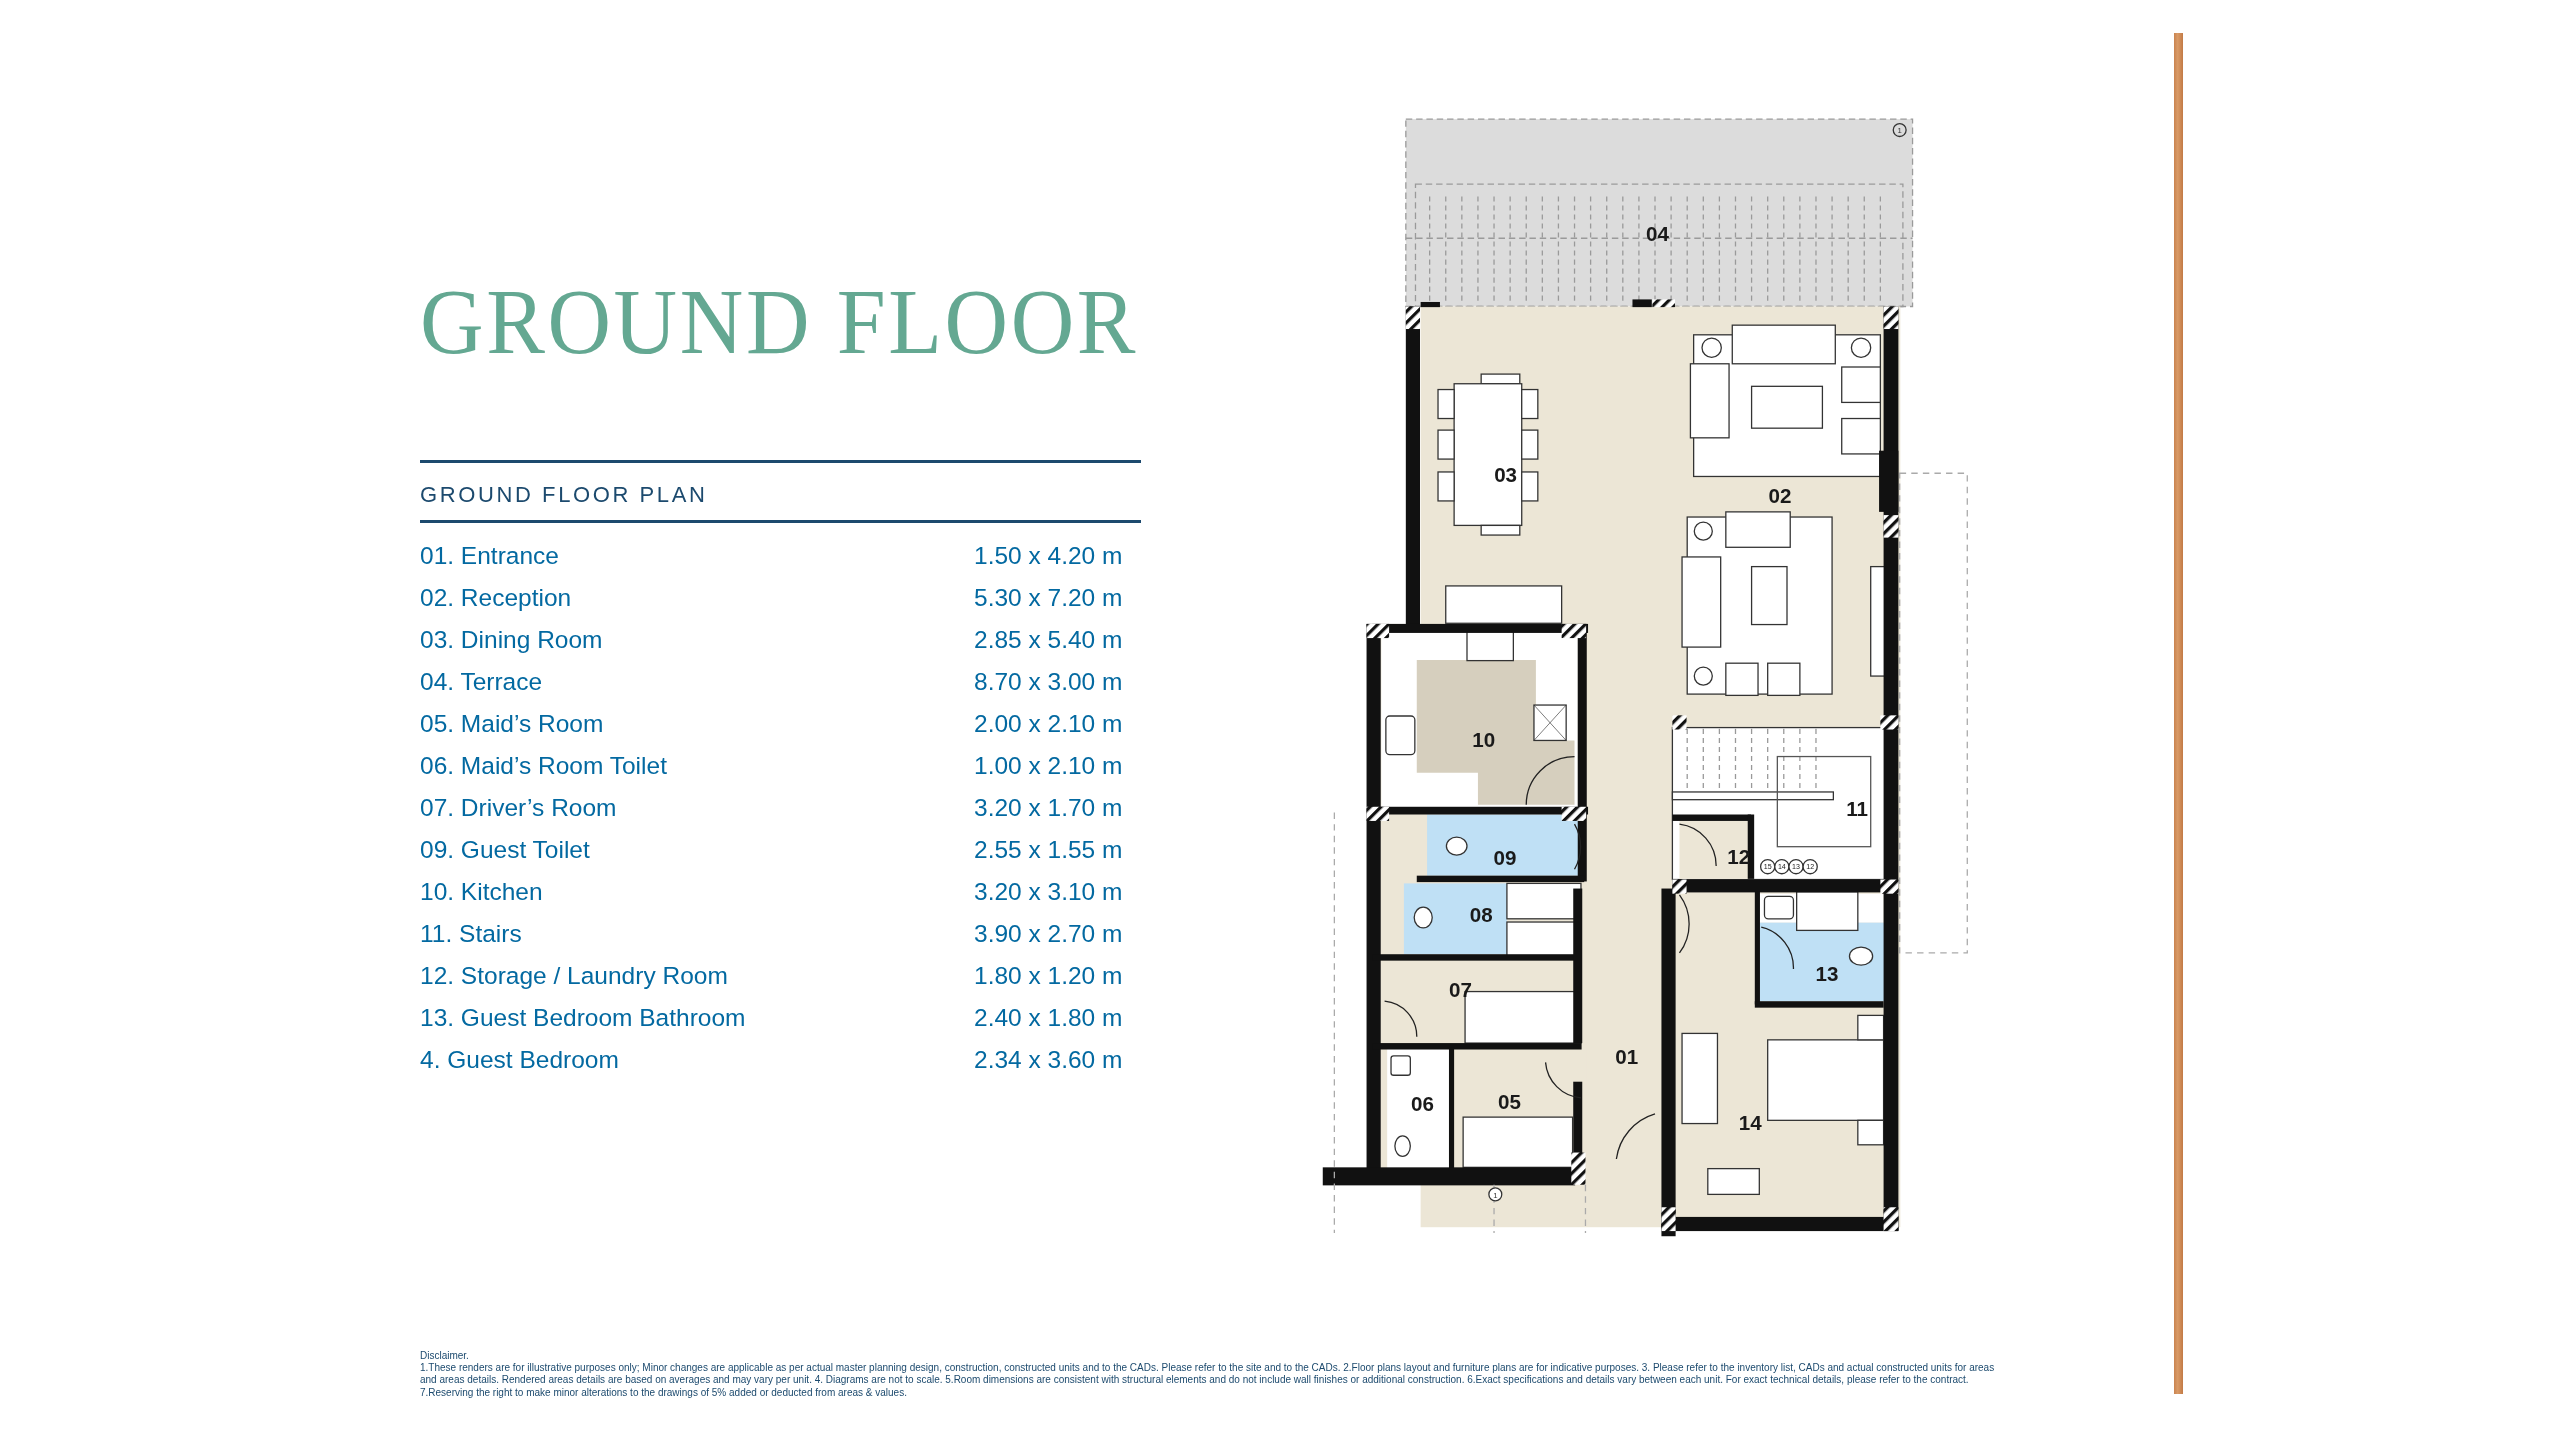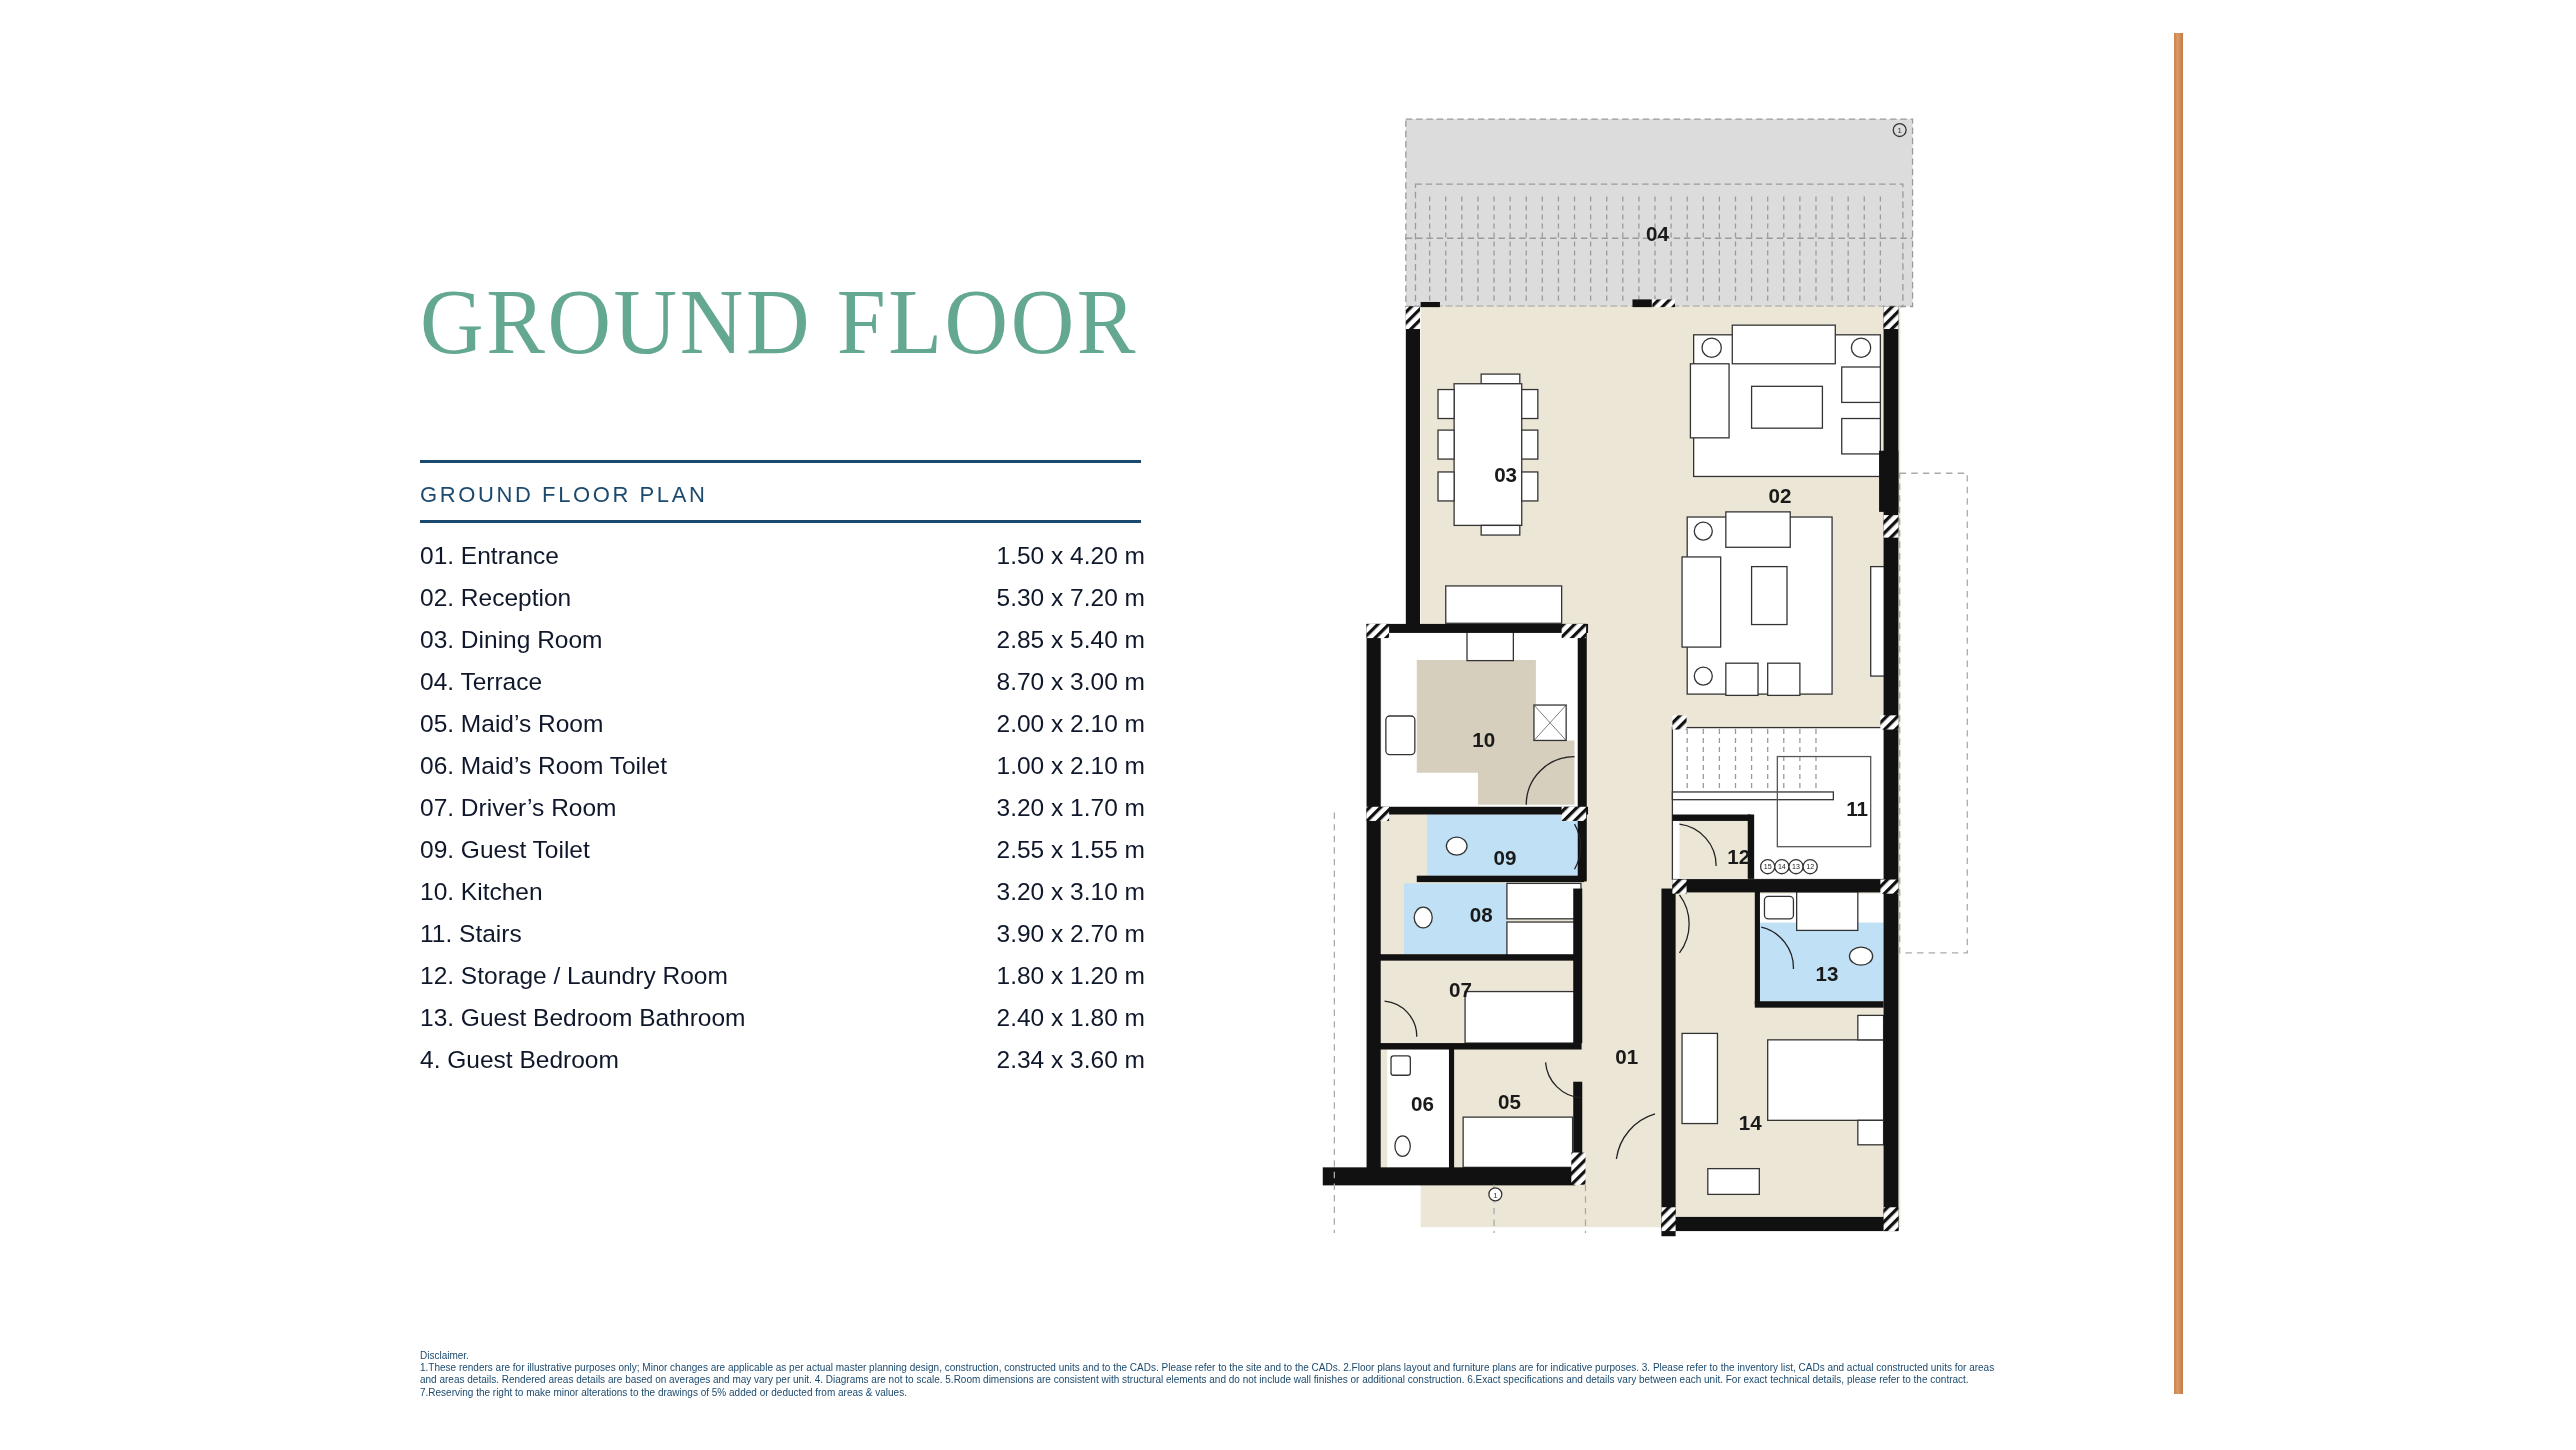--- a/index.html
+++ b/index.html
@@ -7,22 +7,22 @@
          font-family:"Liberation Sans", sans-serif; color:#1c4a6e; }
   .title { position:absolute; left:420px; top:269px; margin:0;
            font-family:"Liberation Serif", serif; font-weight:normal;
            font-size:88px; letter-spacing:2.6px; color:#64a892;
            transform:scaleY(1.05); transform-origin:left top; white-space:nowrap; }
   .rule { position:absolute; left:420px; width:721px; height:2.6px; background:#1c4a6e; }
   .plan-heading { position:absolute; left:420px; top:482px; margin:0;
                   font-size:22px; font-weight:normal; letter-spacing:2.6px; color:#1c4a6e; }
   .room-list { position:absolute; left:420px; top:542px; width:725px; margin:0; padding:0; list-style:none; }
   .room-row { display:flex; justify-content:space-between; height:42px; align-items:flex-start;
-              font-size:24.5px; color:#0f172a; }
-  .room-row .dim { width:171px; text-align:right; }
+              font-size:24.5px; color:#0369a1; }
+  .room-row .dim { width:171px; text-align:left; }
   .disclaimer { position:absolute; left:420px; top:1350px; width:1578px;
                 font-size:10px; line-height:12.2px; color:#1c4a6e; }
   .disclaimer .d-title { font-weight:normal; display:block; }
   .wood-strip { position:absolute; left:2174px; top:33px; width:9px; height:1361px;
                 background:linear-gradient(90deg,#c9834f 0%,#d99a66 40%,#cf8b57 70%,#c27a45 100%); }
   .plan { position:absolute; left:0; top:0; width:2576px; height:1450px; }
   .room-num { font-family:"Liberation Sans", sans-serif; font-weight:bold; font-size:32px; fill:#1a1a1a; }
 </style>
 </head>
 <body>

